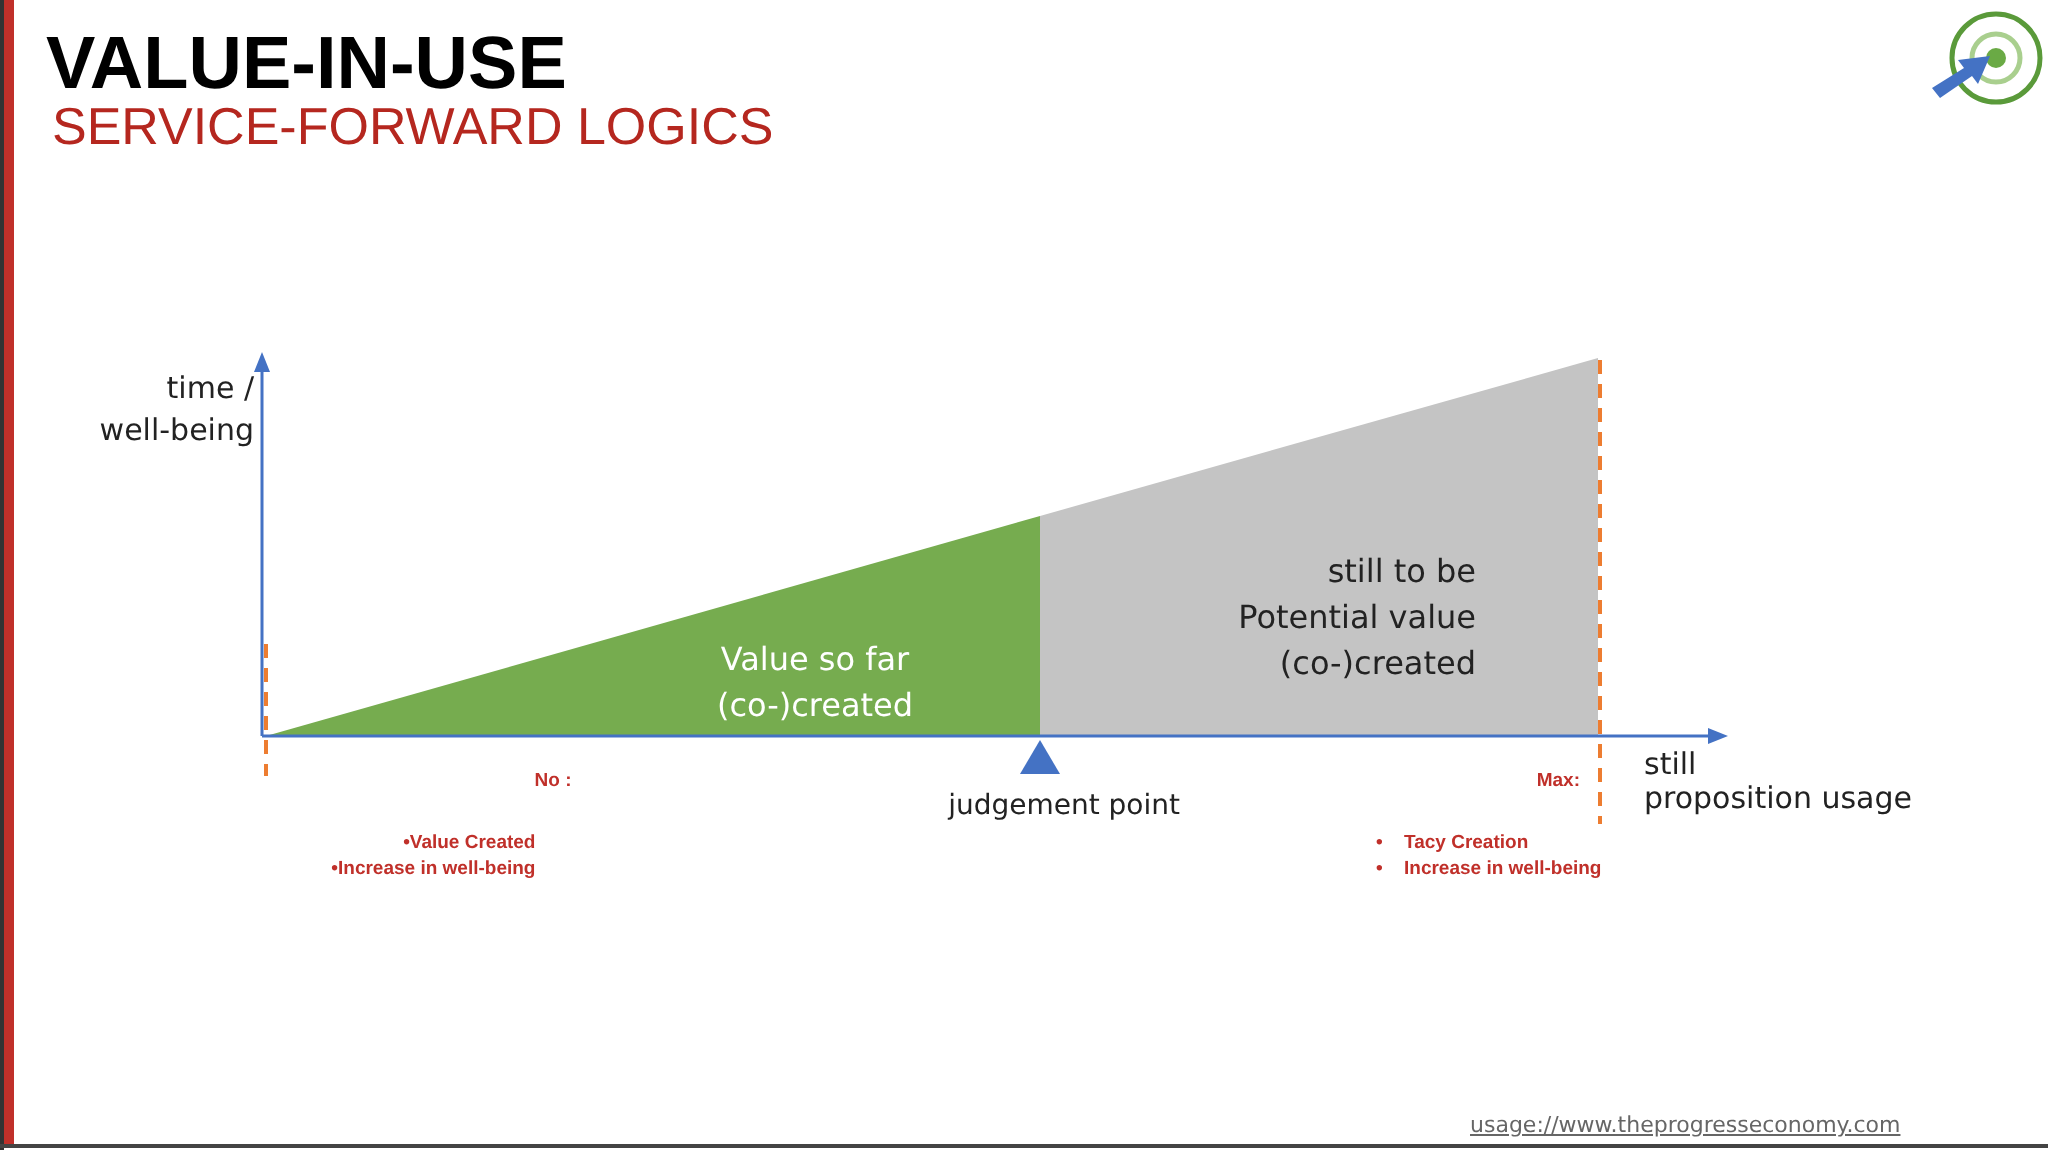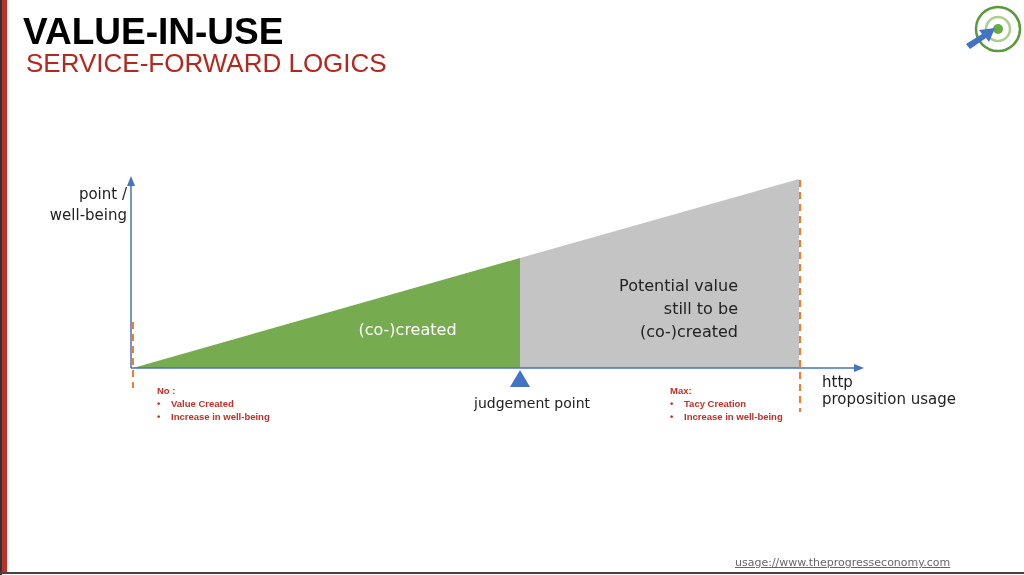--- a/index.html
+++ b/index.html
@@ -11,25 +11,25 @@
   .subtitle{position:absolute;left:26px;top:48px;font-size:26px;font-weight:normal;color:#b5271f;line-height:30px;}
   .logo{position:absolute;left:962px;top:2px;width:62px;height:56px;}
   svg.diagram{position:absolute;left:0;top:0;}
   .txt{position:absolute;font-family:"DejaVu Sans",sans-serif;color:#222;}
   .ylabel{left:40px;top:184px;width:87px;text-align:right;font-size:15px;line-height:21px;}
   .green-label{left:330px;top:318px;width:155px;text-align:center;font-size:16px;line-height:23px;color:#fff;}
   .grey-label{left:590px;top:274px;width:148px;text-align:right;font-size:16px;line-height:23px;color:#222;}
   .judge{left:455px;top:395px;width:135px;text-align:right;font-size:14px;}
   .time{left:822px;top:374px;font-size:15px;line-height:17px;}
   .red-note{position:absolute;font-family:"Liberation Sans",sans-serif;font-weight:bold;color:#c0302a;font-size:9.5px;line-height:13px;}
-  .red-note ul{margin:0;padding:0;list-style:none;}
+  .red-note ul{margin:18px;padding:0;list-style:none;}
   .red-note li::before{content:"•";display:inline-block;width:14px;}
-  .no-note{left:157px;top:384px;}
+  .no-note{left:137px;top:384px;text-align:right;}
   .max-note{left:670px;top:384px;}
-  .max-head{text-align:left;width:120px;}
+  .max-head{text-align:right;width:120px;}
   .footer-link{position:absolute;left:735px;top:556px;font-size:11px;color:#666;text-decoration:underline;font-family:"DejaVu Sans",sans-serif;}
   .footer-copy{position:absolute;left:950px;top:581px;font-size:9px;color:#222;font-family:"DejaVu Sans",sans-serif;}
 </style>
 </head>
 <body>
 
 <div class="edge-dark"></div>
 <div class="edge-red"></div>
 <div class="bottom-line"></div>
 
@@ -55,38 +55,39 @@
   <line x1="131" y1="368" x2="856" y2="368" stroke="#4472c4" stroke-width="1.5"></line>
   <polygon points="854,364 864,368 854,372" fill="#4472c4"></polygon>
 
   <line x1="133" y1="322" x2="133" y2="388" stroke="#ed7d31" stroke-width="2" stroke-dasharray="7,5"></line>
   <line x1="800" y1="180" x2="800" y2="412" stroke="#ed7d31" stroke-width="2" stroke-dasharray="7,5"></line>
 
   <polygon points="510,387 520,370 530,387" fill="#4472c4"></polygon>
 </svg>
 
 <div class="txt ylabel">
-  <div>point /</div>
+  <div>time /</div>
   <div>well-being</div>
 </div>
 
 <div class="txt green-label">
+  <div>Value so far</div>
   <div>(co-)created</div>
 </div>
 
 <div class="txt grey-label">
+  <div>still to be</div>
   <div>Potential value</div>
-  <div>still to be</div>
   <div>(co-)created</div>
 </div>
 
 <div class="txt judge">judgement point</div>
 
 <div class="txt time">
-  <div>http</div>
+  <div>still</div>
   <div>proposition usage</div>
 </div>
 
 <div class="red-note no-note">
   <div>No :</div>
   <ul>
     <li>Value Created</li>
     <li>Increase in well-being</li>
   </ul>
 </div>

